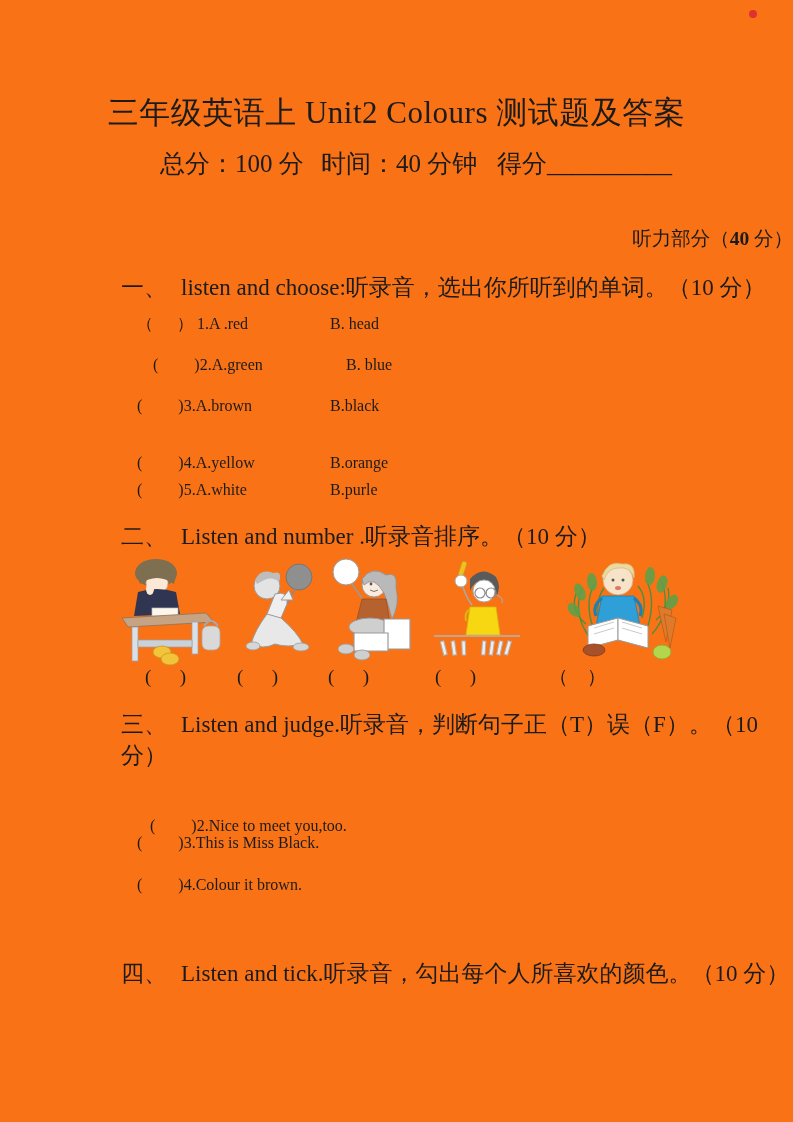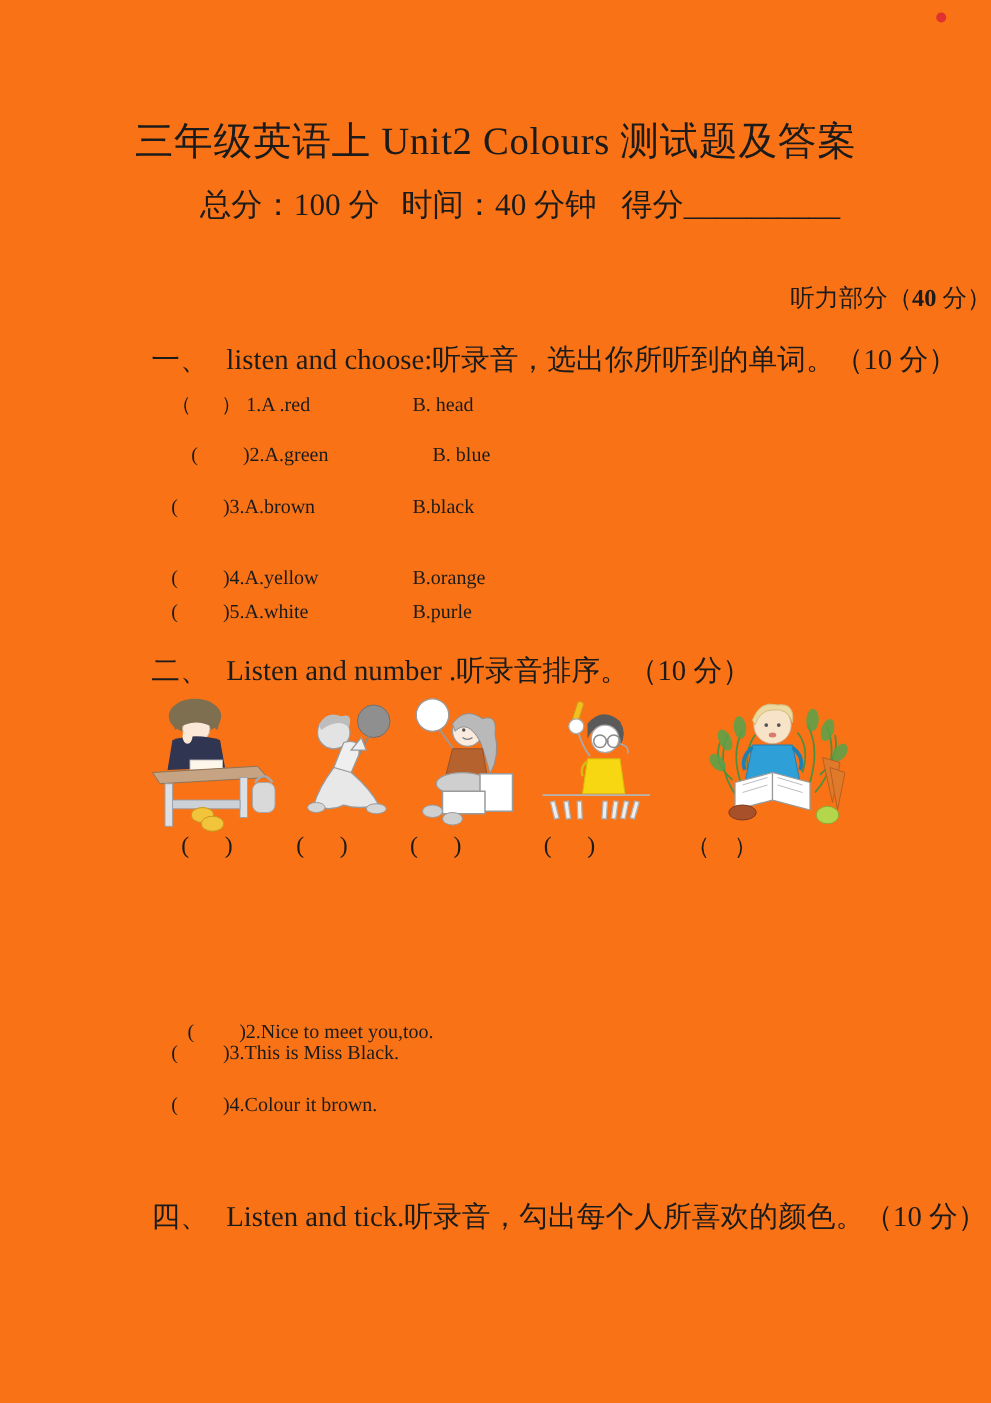--- a/index.html
+++ b/index.html
@@ -180,20 +180,23 @@
       <ellipse cx="102" cy="98" rx="9" ry="7" fill="#b3d64c" stroke="#8aab33" stroke-width="0.8"></ellipse>
     </svg>
   </div>
 
   <div class="abs bracket" style="left:145px; top:666px;">(      )</div>
   <div class="abs bracket" style="left:237px; top:666px;">(      )</div>
   <div class="abs bracket" style="left:328px; top:666px;">(      )</div>
   <div class="abs bracket" style="left:435px; top:666px;">(      )</div>
   <div class="abs bracket" style="left:549px; top:664px;">（    ）</div>
 
+  <div class="abs sec-head" style="left:121px; top:709px;">
+    <span class="num">三、</span><span>Listen and judge.听录音，判断句子正（T）误（F）。（10 分）</span>
+  </div>
 
   <div class="abs item pre" style="left:150px; top:793px;margin-top:24px;">(         )2.Nice to meet you,too.</div>
   <div class="abs item pre" style="left:137px; top:834px;">(         )3.This is Miss Black.</div>
   <div class="abs item pre" style="left:137px; top:876px;">(         )4.Colour it brown.</div>
 
   <div class="abs sec-head" style="left:121px; top:958px;">
     <span class="num">四、</span><span>Listen and tick.听录音，勾出每个人所喜欢的颜色。（10 分）</span>
   </div>
 
 </div>

